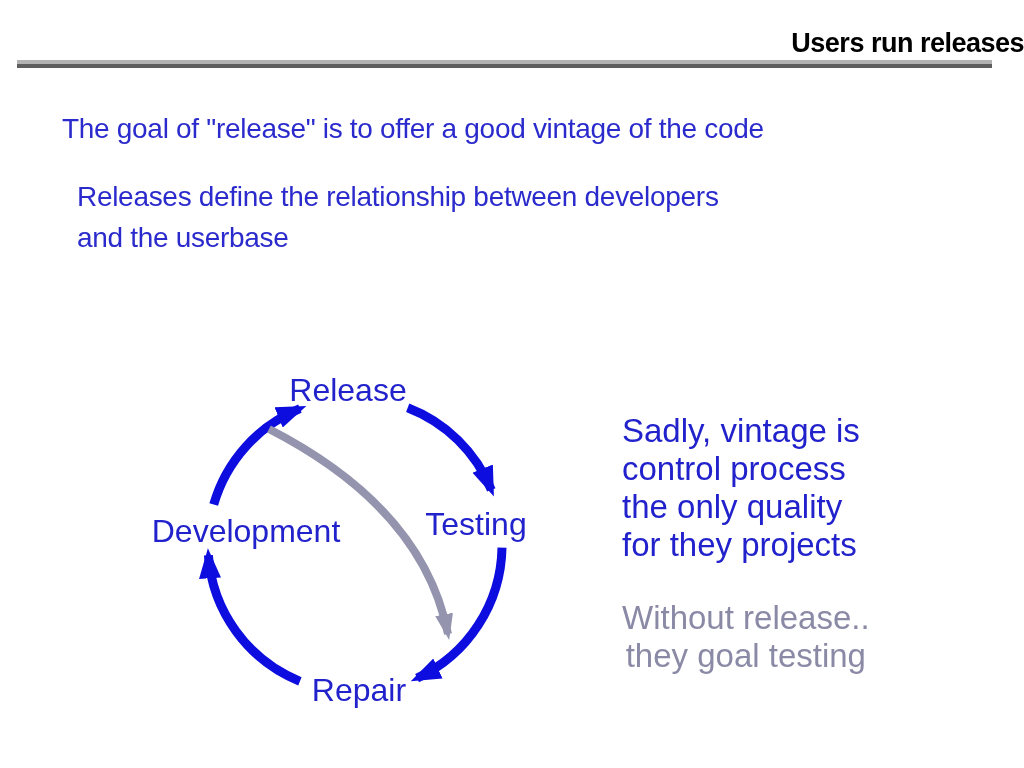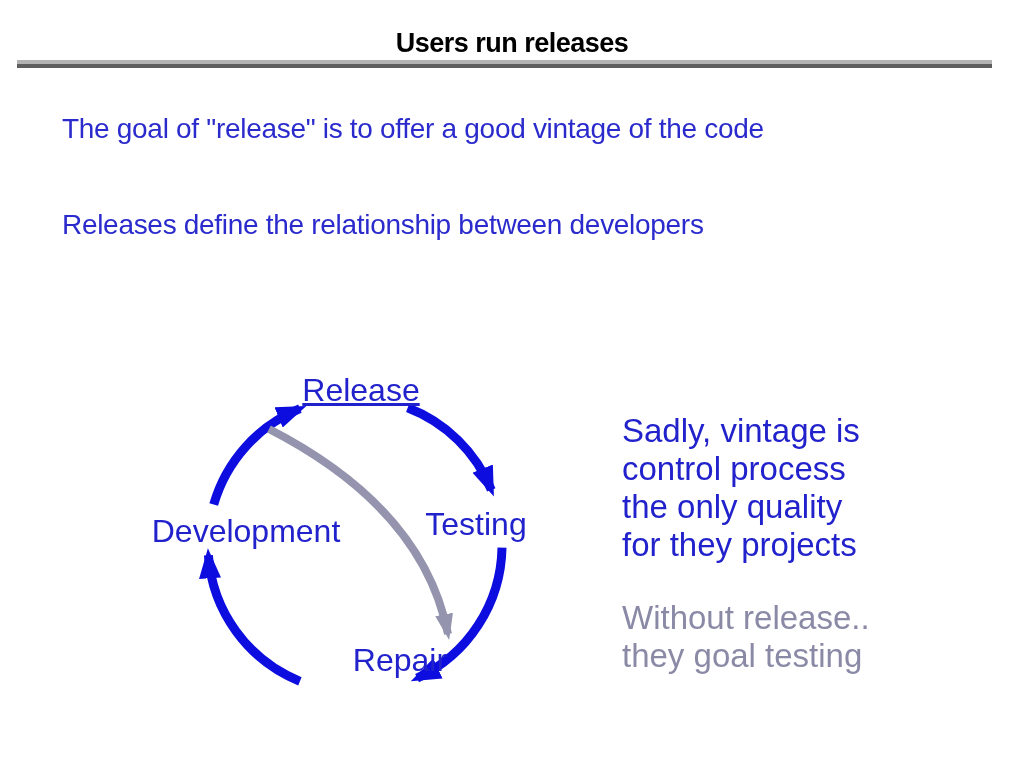--- a/index.html
+++ b/index.html
@@ -16,21 +16,21 @@
     width: 1024px;
     height: 768px;
     background: #ffffff;
   }
   .title {
     position: absolute;
     top: 26px;
     left: 0;
     width: 1024px;
     margin: 0;
-    text-align: center;
+    text-align: right;
     font-size: 27px;
     line-height: 34px;
     font-weight: 700;
     letter-spacing: -0.5px;
     color: #000000;
   }
   .divider {
     position: absolute;
     top: 60px;
     left: 17px;
@@ -42,65 +42,65 @@
 
   .para {
     position: absolute;
     left: 62px;
     margin: 0;
     font-size: 28px;
     letter-spacing: -0.3px;
     color: #2b2bcd;
   }
   .para.p1 { top: 112px; line-height: 34px; }
-  .para.p2 { top: 204px; line-height: 41px; }
+  .para.p2 { top: 176px; line-height: 41px; margin-left: 15px; }
 
   .diagram-svg {
     position: absolute;
     top: 0;
     left: 0;
   }
   .node-label {
     position: absolute;
     transform: translate(-50%, -50%);
     font-size: 32px;
     line-height: 36px;
     color: #2222cc;
     white-space: nowrap;
   }
-  .label-release     { left: 361px; top: 390px; text-decoration: underline; }
+  .label-release     { left: 348px; top: 390px; }
   .label-testing     { left: 476px; top: 524px; }
   .label-development { left: 246px; top: 531px; }
-  .label-repair      { left: 359px; top: 660px; margin-left: 41px; }
+  .label-repair      { left: 359px; top: 690px; }
 
   .note {
     position: absolute;
     left: 622px;
     font-size: 33px;
     line-height: 38px;
     white-space: nowrap;
   }
   .note.quality { top: 412px; color: #2222cc; }
-  .note.skip    { top: 599px; color: #8a8aa6; }
+  .note.skip    { top: 599px; color: #8a8aa6; text-align: center; }
 </style>
 </head>
 <body>
 
 <main class="slide">
 
   <h1 class="title">Users run releases</h1>
 
   <div class="divider">
     <div class="light"></div>
     <div class="dark"></div>
   </div>
 
   <p class="para p1">The goal of "release" is to offer a good vintage of the code</p>
 
-  <p class="para p2"><span>Releases define the relationship between developers</span><br></p>
+  <p class="para p2"><span>Releases define the relationship between developers</span><br><span>and the userbase</span></p>
 
   <svg class="diagram-svg" width="1024" height="768" viewBox="0 0 1024 768">
     <defs>
       <marker id="arrowBlue" markerUnits="userSpaceOnUse" markerWidth="30" markerHeight="26" viewBox="0 0 30 26" refX="23" refY="13" orient="auto">
         <polygon points="0,2 30,13 0,24" fill="#0d0de0"></polygon>
       </marker>
       <marker id="arrowGray" markerUnits="userSpaceOnUse" markerWidth="26" markerHeight="22" viewBox="0 0 26 22" refX="20" refY="11" orient="auto">
         <polygon points="0,2 26,11 0,20" fill="#9494ae"></polygon>
       </marker>
     </defs>

